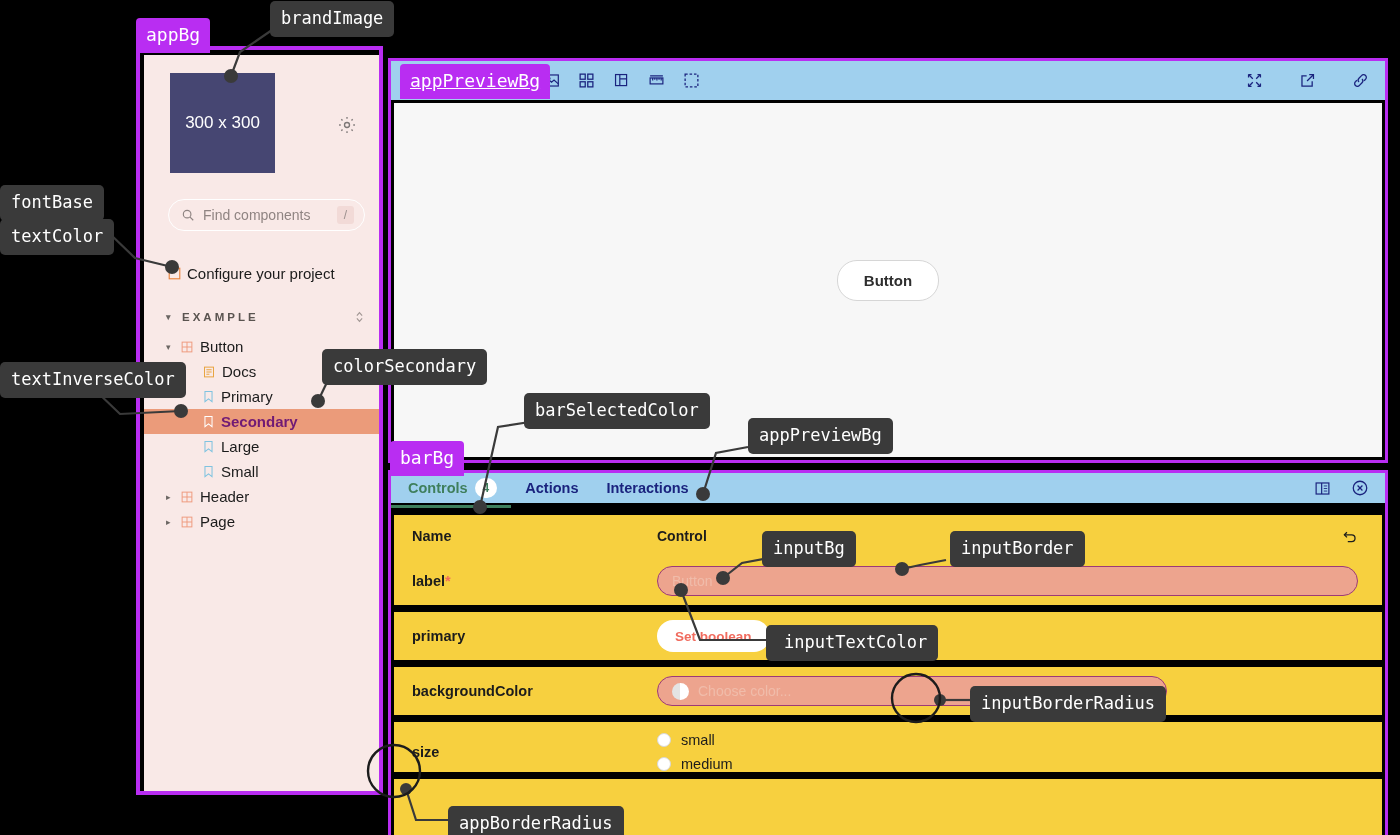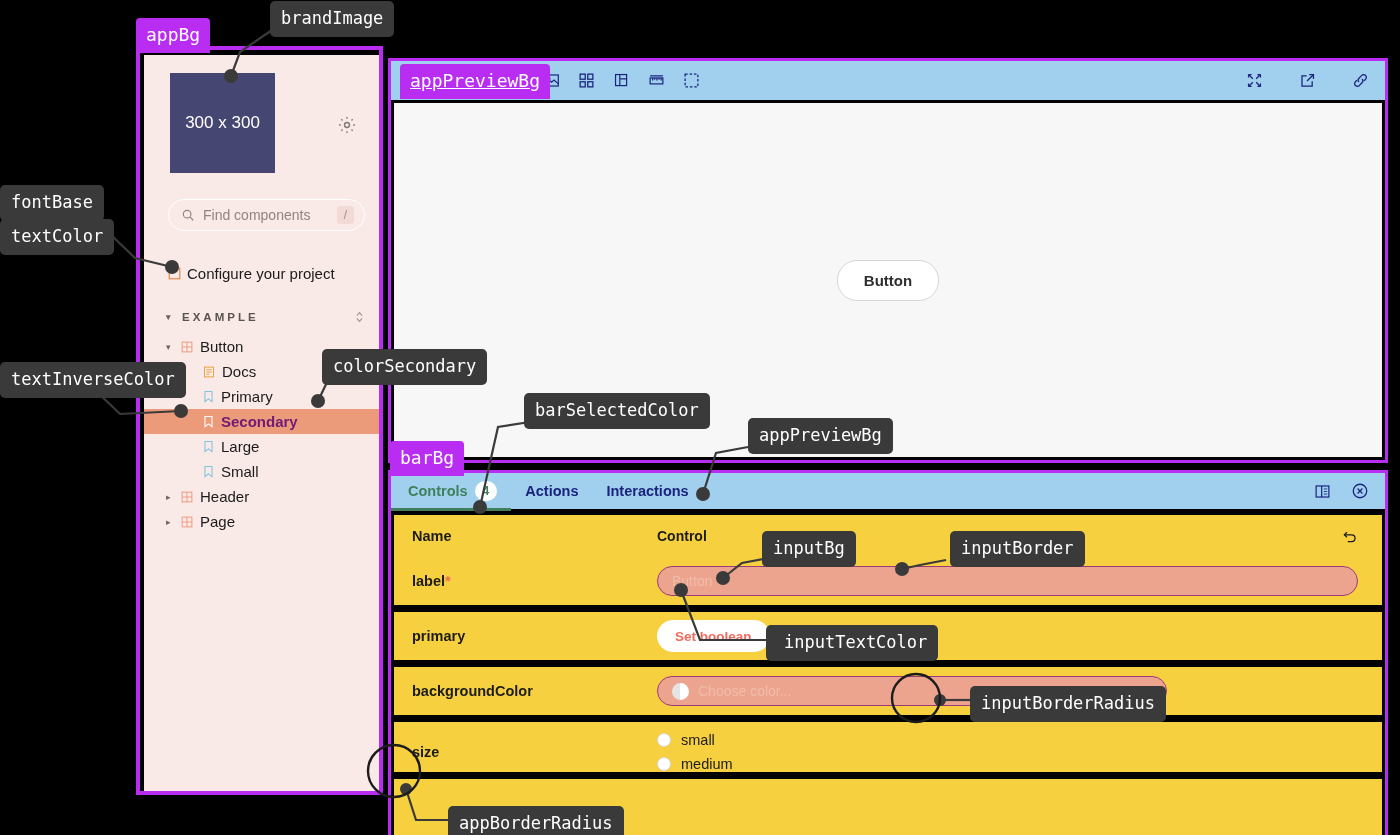--- a/index.html
+++ b/index.html
@@ -110,21 +110,21 @@
     border:1px solid #d6d6d6; background:#fff; border-radius:20px;
     padding:11px 26px; font-size:15px; font-weight:bold; color:#2e2e2e;
   }
 
   
   #barFrame {
     position:absolute; left:388px; top:470px; width:1000px; height:365px;
     border:3px solid #b92df2; border-bottom:none; background:#000; z-index:9;
   }
   #tabBar {
-    position:absolute; left:0; top:0; right:0; height:36px;
+    position:absolute; left:0; top:0; right:0; height:30px;
     background:#a0d0ee; display:flex; align-items:center; padding:0 16px 0 0;text-align:right;
   }
   .tab {
     height:39px; display:flex; align-items:center; gap:7px;
     padding:0 14px; font-size:14.5px; font-weight:bold; color:#1a237e;
   }
   .tab:first-child { padding-left:17px; }
   .tab.active { color:#3f7f5c; box-shadow: inset 0 -3px 0 #3f7f5c; }
   .badge {
     background:#fff; color:#3f7f5c; border-radius:10px;

